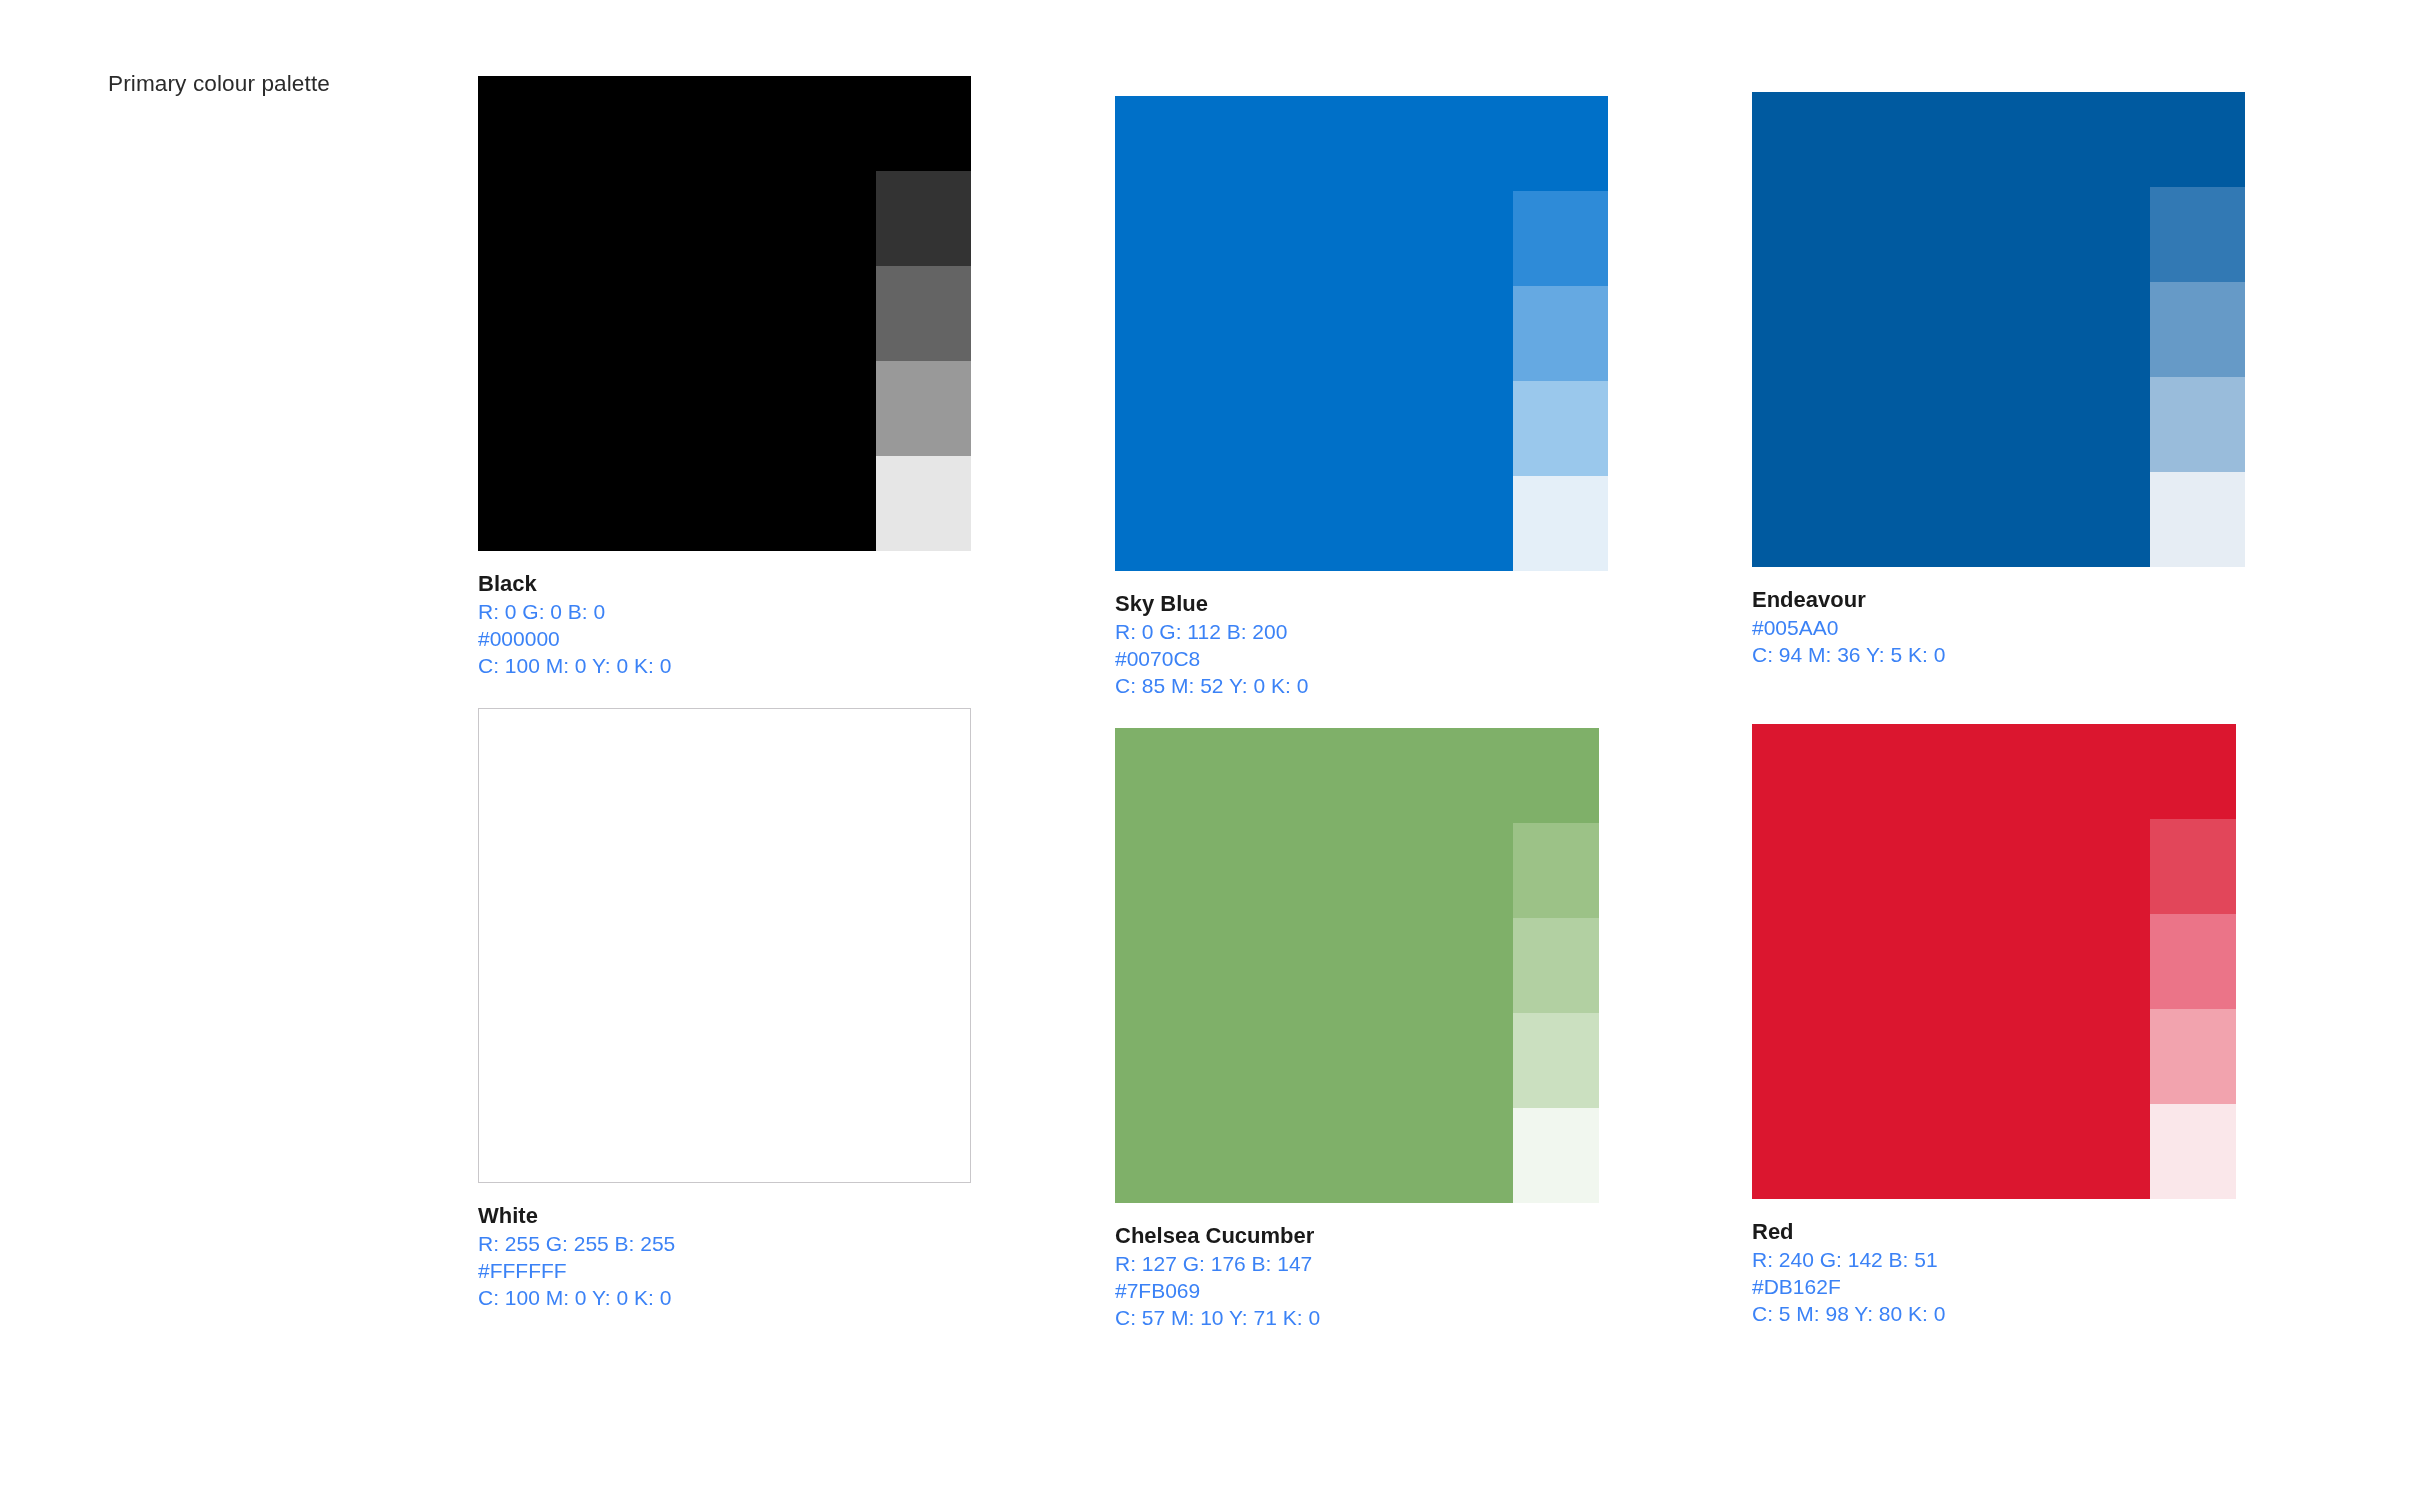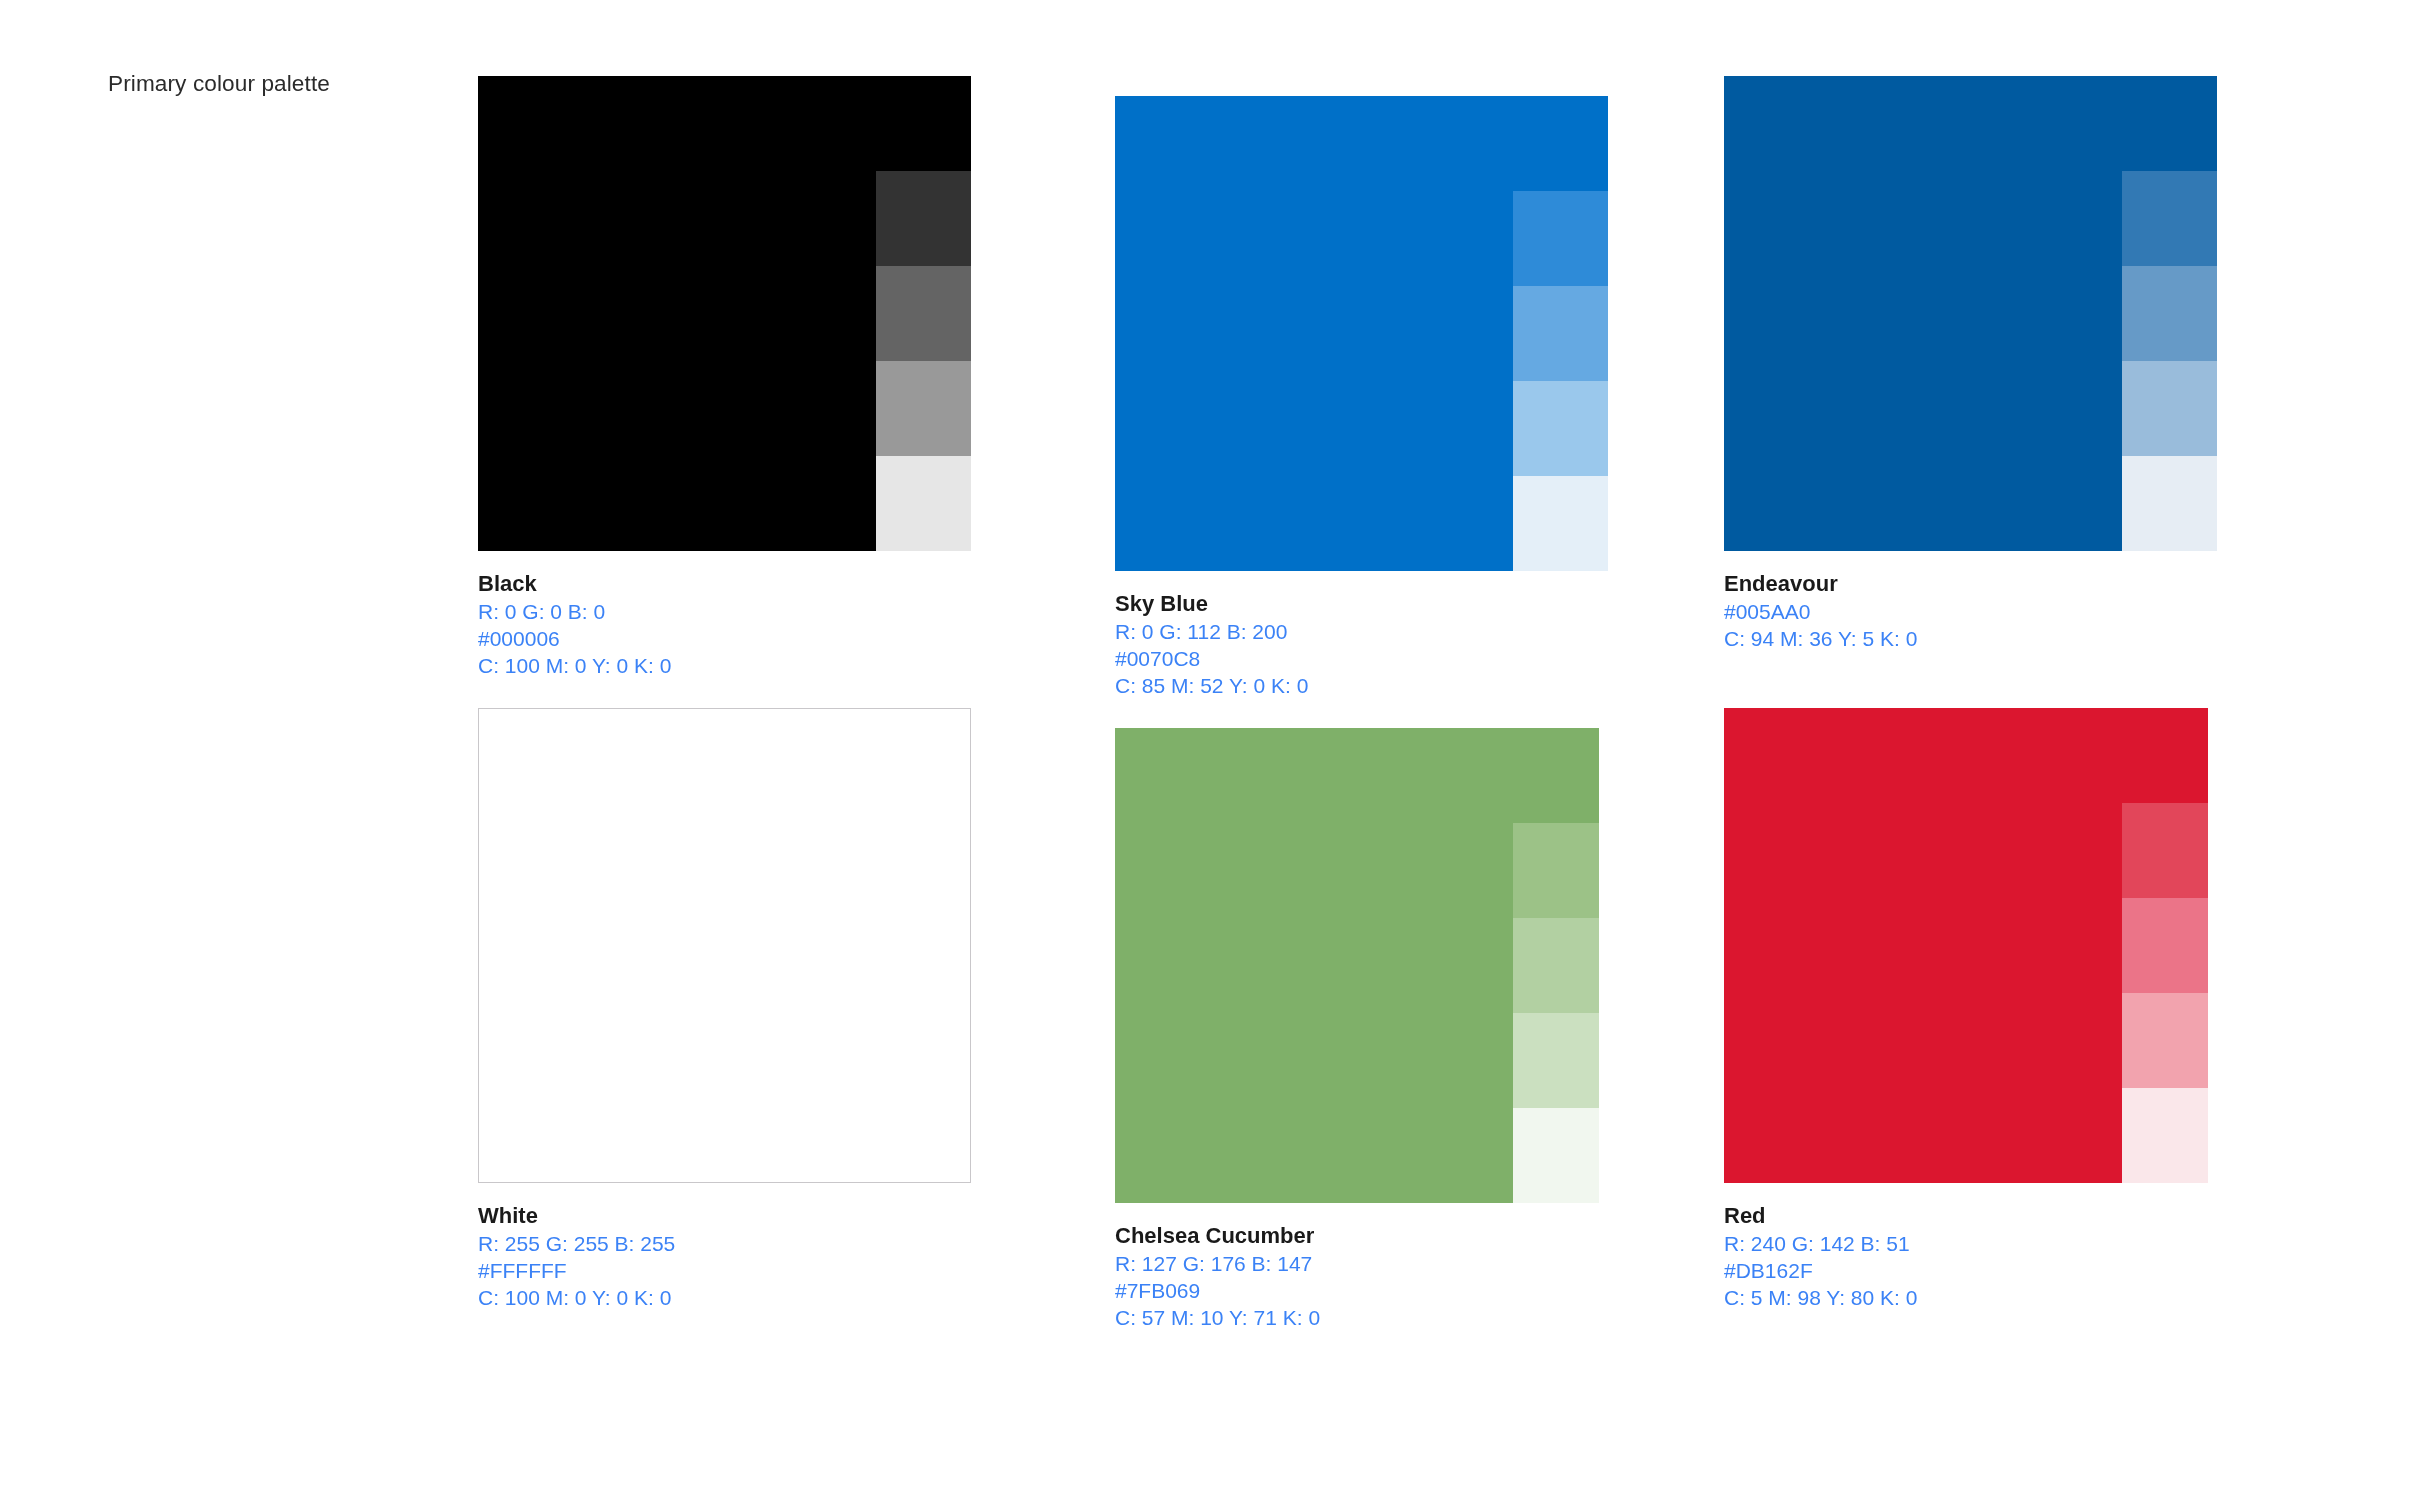--- a/index.html
+++ b/index.html
@@ -42,21 +42,21 @@
     height: 1240px;
   }
 
   .swatch {
     position: absolute;
     width: 507px;
   }
 
   .swatch.col0 { left: 0px; }
   .swatch.col1 { left: 637px; margin-top: 20px; }
-  .swatch.col2 { left: 1246px; }
+  .swatch.col2 { left: 1274px; margin-top: 16px; }
   .swatch.row0 { top: 0px; }
   .swatch.row1 { top: 632px; }
 
   
   .swatch-visual {
     position: relative;
     height: 475px;
     width: 507px;
   }
 
@@ -133,21 +133,21 @@
             <div class="tint-band" style="background: rgb(0, 0, 0);"></div>
             <div class="tint-band" style="background: rgb(51, 51, 51);"></div>
             <div class="tint-band" style="background: rgb(100, 100, 100);"></div>
             <div class="tint-band" style="background: rgb(153, 153, 153);"></div>
             <div class="tint-band" style="background: rgb(230, 230, 230);"></div>
           </div>
         </div>
         <div class="caption">
           <div class="swatch-name">Black</div>
           <div class="swatch-line">R: 0 G: 0 B: 0</div>
-          <div class="swatch-line">#000006</div>
+          <div class="swatch-line">#000000</div>
           <div class="swatch-line">C: 100 M: 0 Y: 0 K: 0</div>
         </div>
       </div>
       <div class="swatch col1 row0">
         <div class="swatch-visual">
           <div class="main-block" style="background: rgb(0, 112, 200);"></div>
           <div class="tint-strip">
             <div class="tint-band" style="background: rgb(0, 112, 200);"></div>
             <div class="tint-band" style="background: rgb(46, 139, 216);"></div>
             <div class="tint-band" style="background: rgb(101, 169, 226);"></div>

